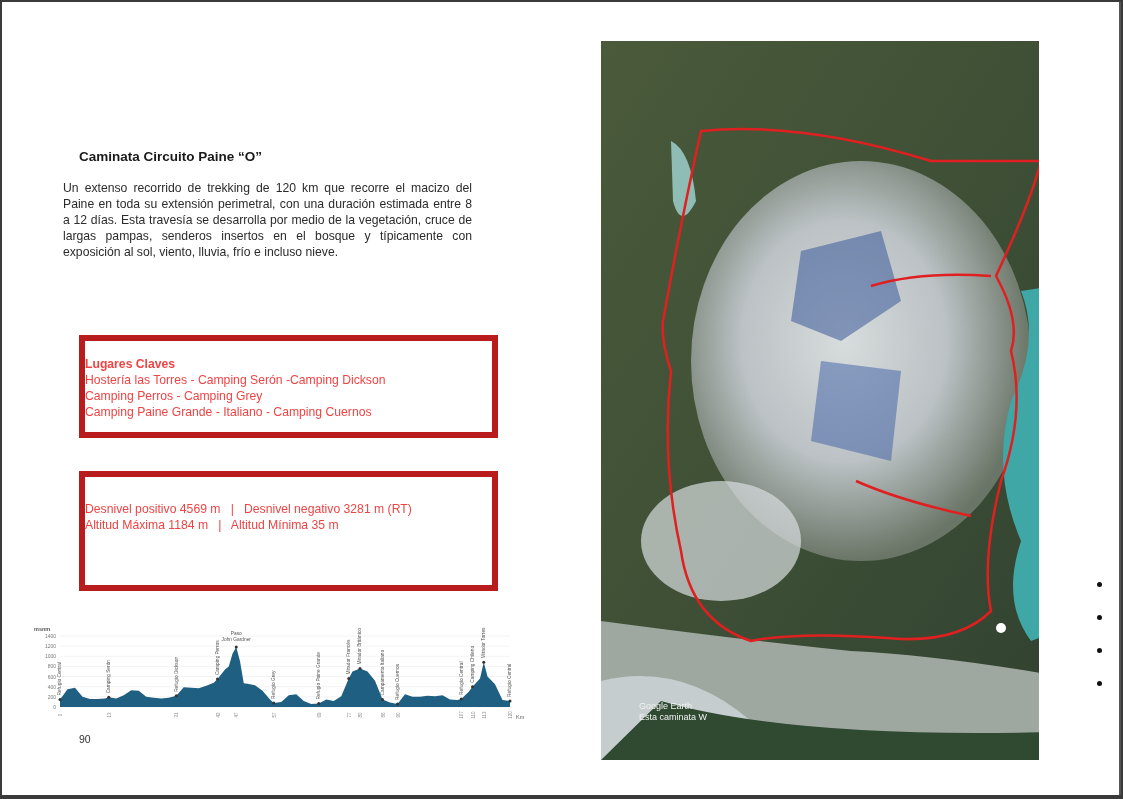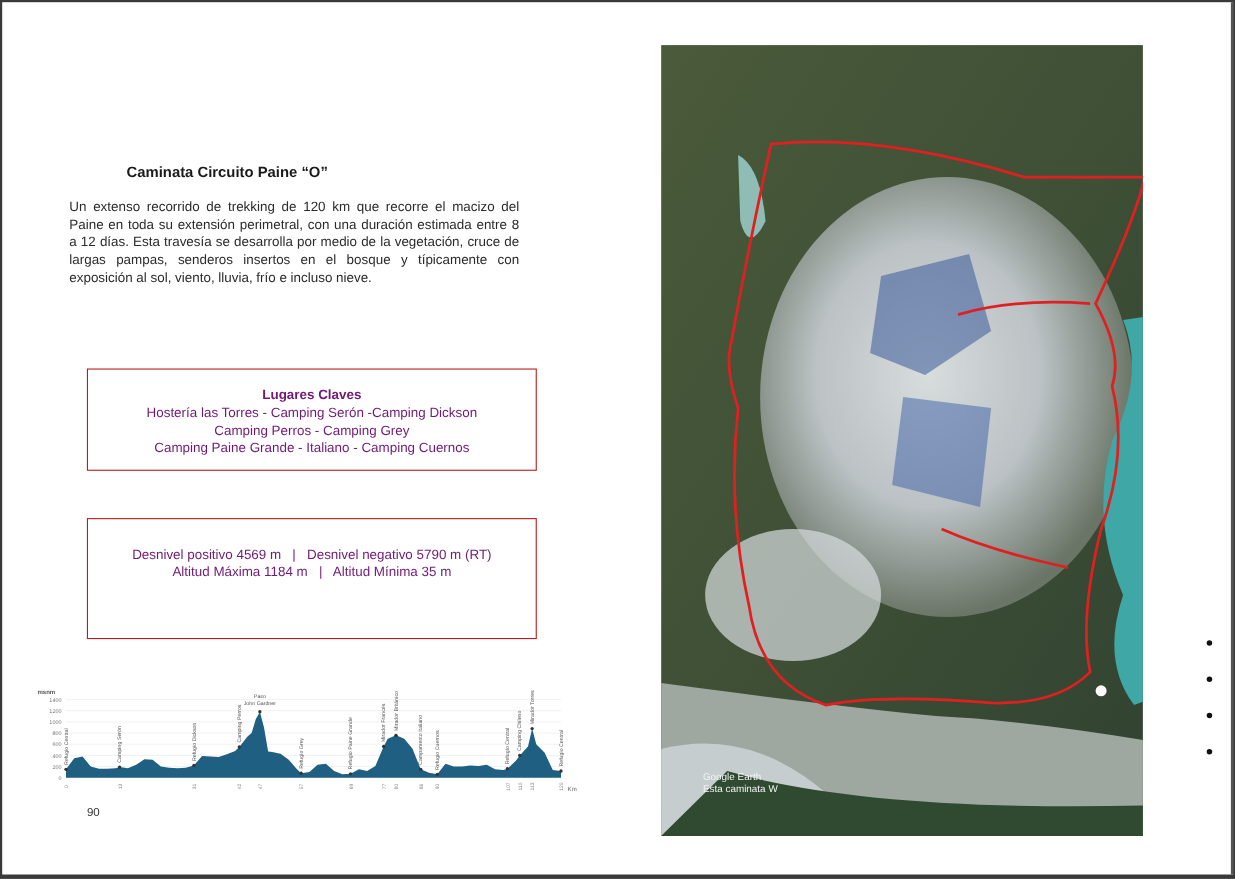--- a/index.html
+++ b/index.html
@@ -1,20 +1,20 @@
 <!DOCTYPE html>
 <html><head>
 <meta charset="utf-8">
 <style>
   html,body{margin:0;padding:0;}
   body{width:1123px;height:799px;background:#3a3a3a;position:relative;overflow:hidden;font-family:"Liberation Sans",sans-serif;}
   .page{position:absolute;left:2px;top:2px;width:1117px;height:793px;background:#fff;border-right:2px solid #555;}
-  .title{position:absolute;left:77px;top:147px;font-size:13.5px;font-weight:bold;color:#1a1a1a;margin-left:36px;}
+  .title{position:absolute;left:77px;top:147px;font-size:13.5px;font-weight:bold;color:#1a1a1a;}
   .intro{position:absolute;left:61px;top:178px;width:409px;font-size:12.2px;line-height:16px;color:#2b2b2b;text-align:justify;}
-  .box{position:absolute;left:77px;width:407px;border:1px solid #b91c1c;text-align:center;font-size:12.2px;color:#701a75;line-height:16px;}
+  .box{position:absolute;left:77px;width:407px;border:6px solid #b91c1c;font-size:12.2px;color:#ef4444;line-height:16px;}
   .box1{top:333px;height:91px;}
   .box1 .inner{padding-top:15px;}
   .box1 .head{font-weight:bold;}
   .box2{top:469px;height:108px;}
   .box2 .inner{padding-top:24px;}
   .profile{position:absolute;left:30px;top:620px;width:500px;height:105px;}
   .pagenum{position:absolute;left:77px;top:731px;font-size:10.5px;color:#333;}
   .map{position:absolute;left:599px;top:39px;width:438px;height:719px;overflow:hidden;}
   .map svg{display:block;}
   .map-caption{position:absolute;left:38px;bottom:37px;color:#f2f2f2;font-size:9px;line-height:11px;}
@@ -33,21 +33,21 @@
     <div class="inner">
       <div class="head">Lugares Claves</div>
       <div>Hostería las Torres - Camping Serón -Camping Dickson</div>
       <div>Camping Perros - Camping Grey</div>
       <div>Camping Paine Grande - Italiano - Camping Cuernos</div>
     </div>
   </div>
 
   <div class="box box2">
     <div class="inner">
-      <div style="white-space:pre">Desnivel positivo 4569 m   |   Desnivel negativo 5790 m (RT)</div>
+      <div style="white-space:pre">Desnivel positivo 4569 m   |   Desnivel negativo 3281 m (RT)</div>
       <div style="white-space:pre">Altitud Máxima 1184 m   |   Altitud Mínima 35 m</div>
     </div>
   </div>
 
   <div class="profile">
     <svg id="profile-svg" width="500" height="105">
         <text x="2" y="9" font-size="5.5" font-weight="bold" fill="#555" font-family="Liberation Sans, sans-serif">msnm</text>
         <line x1="28" x2="478" y1="85" y2="85" stroke="#e6e6e6" stroke-width="0.5"></line>
         <text x="24" y="87" font-size="5" fill="#777" text-anchor="end" font-family="Liberation Sans, sans-serif">0</text>
         <line x1="28" x2="478" y1="74.85714285714286" y2="74.85714285714286" stroke="#e6e6e6" stroke-width="0.5"></line>

